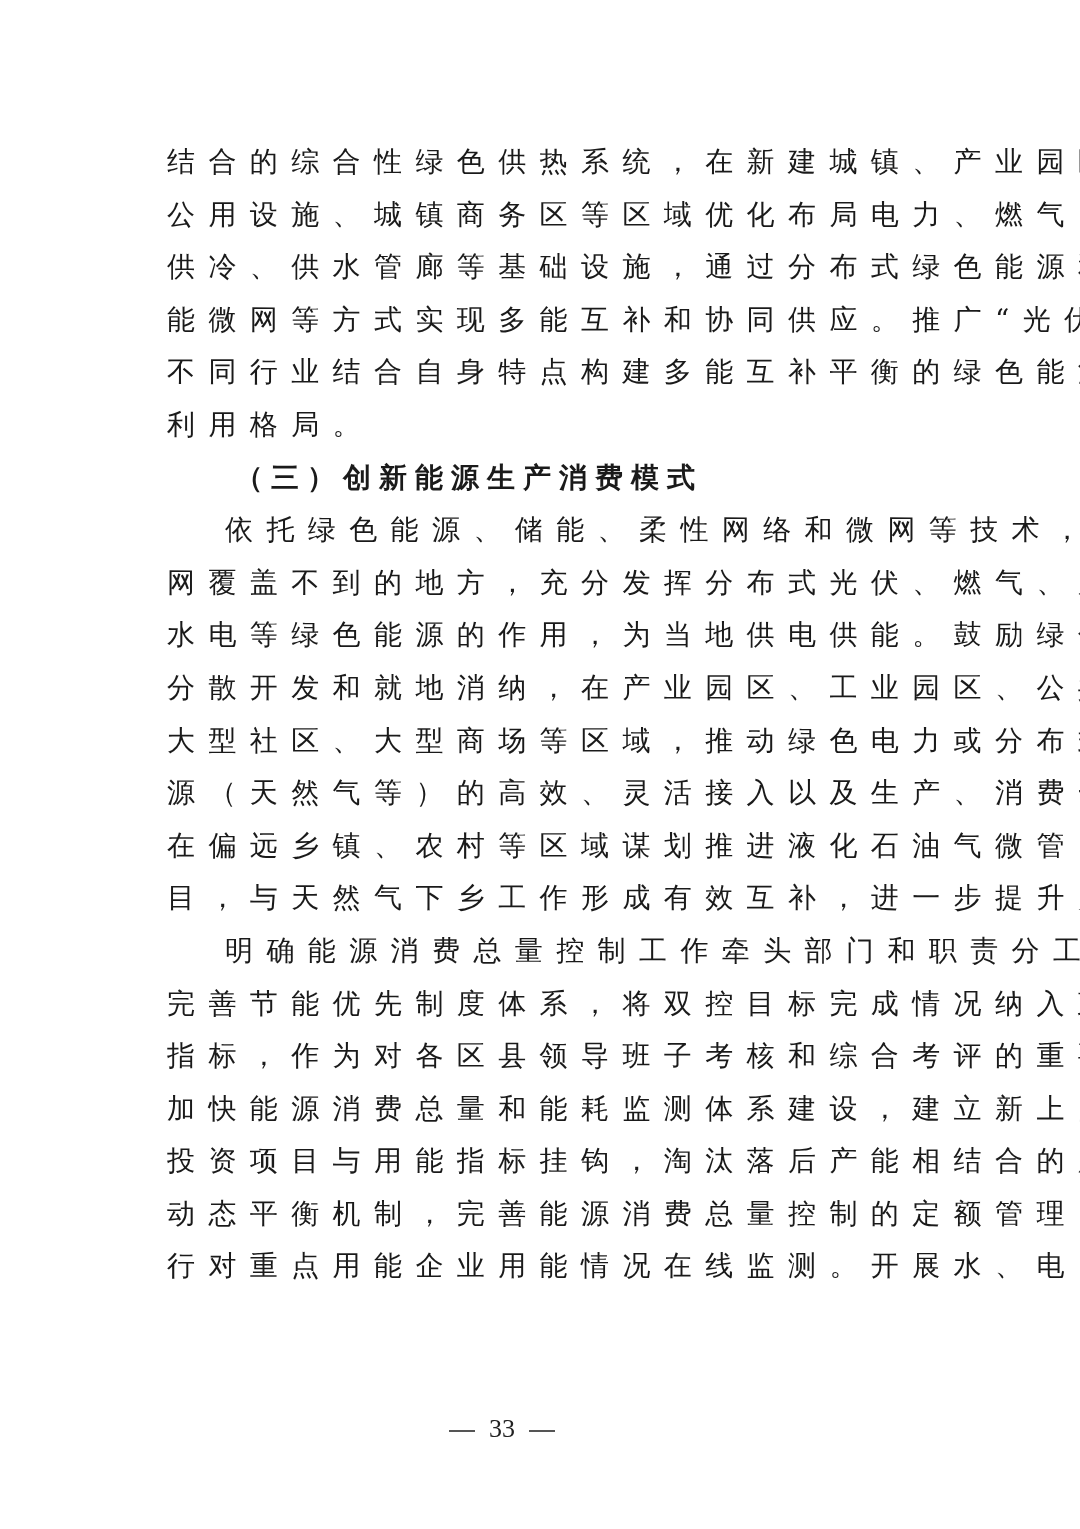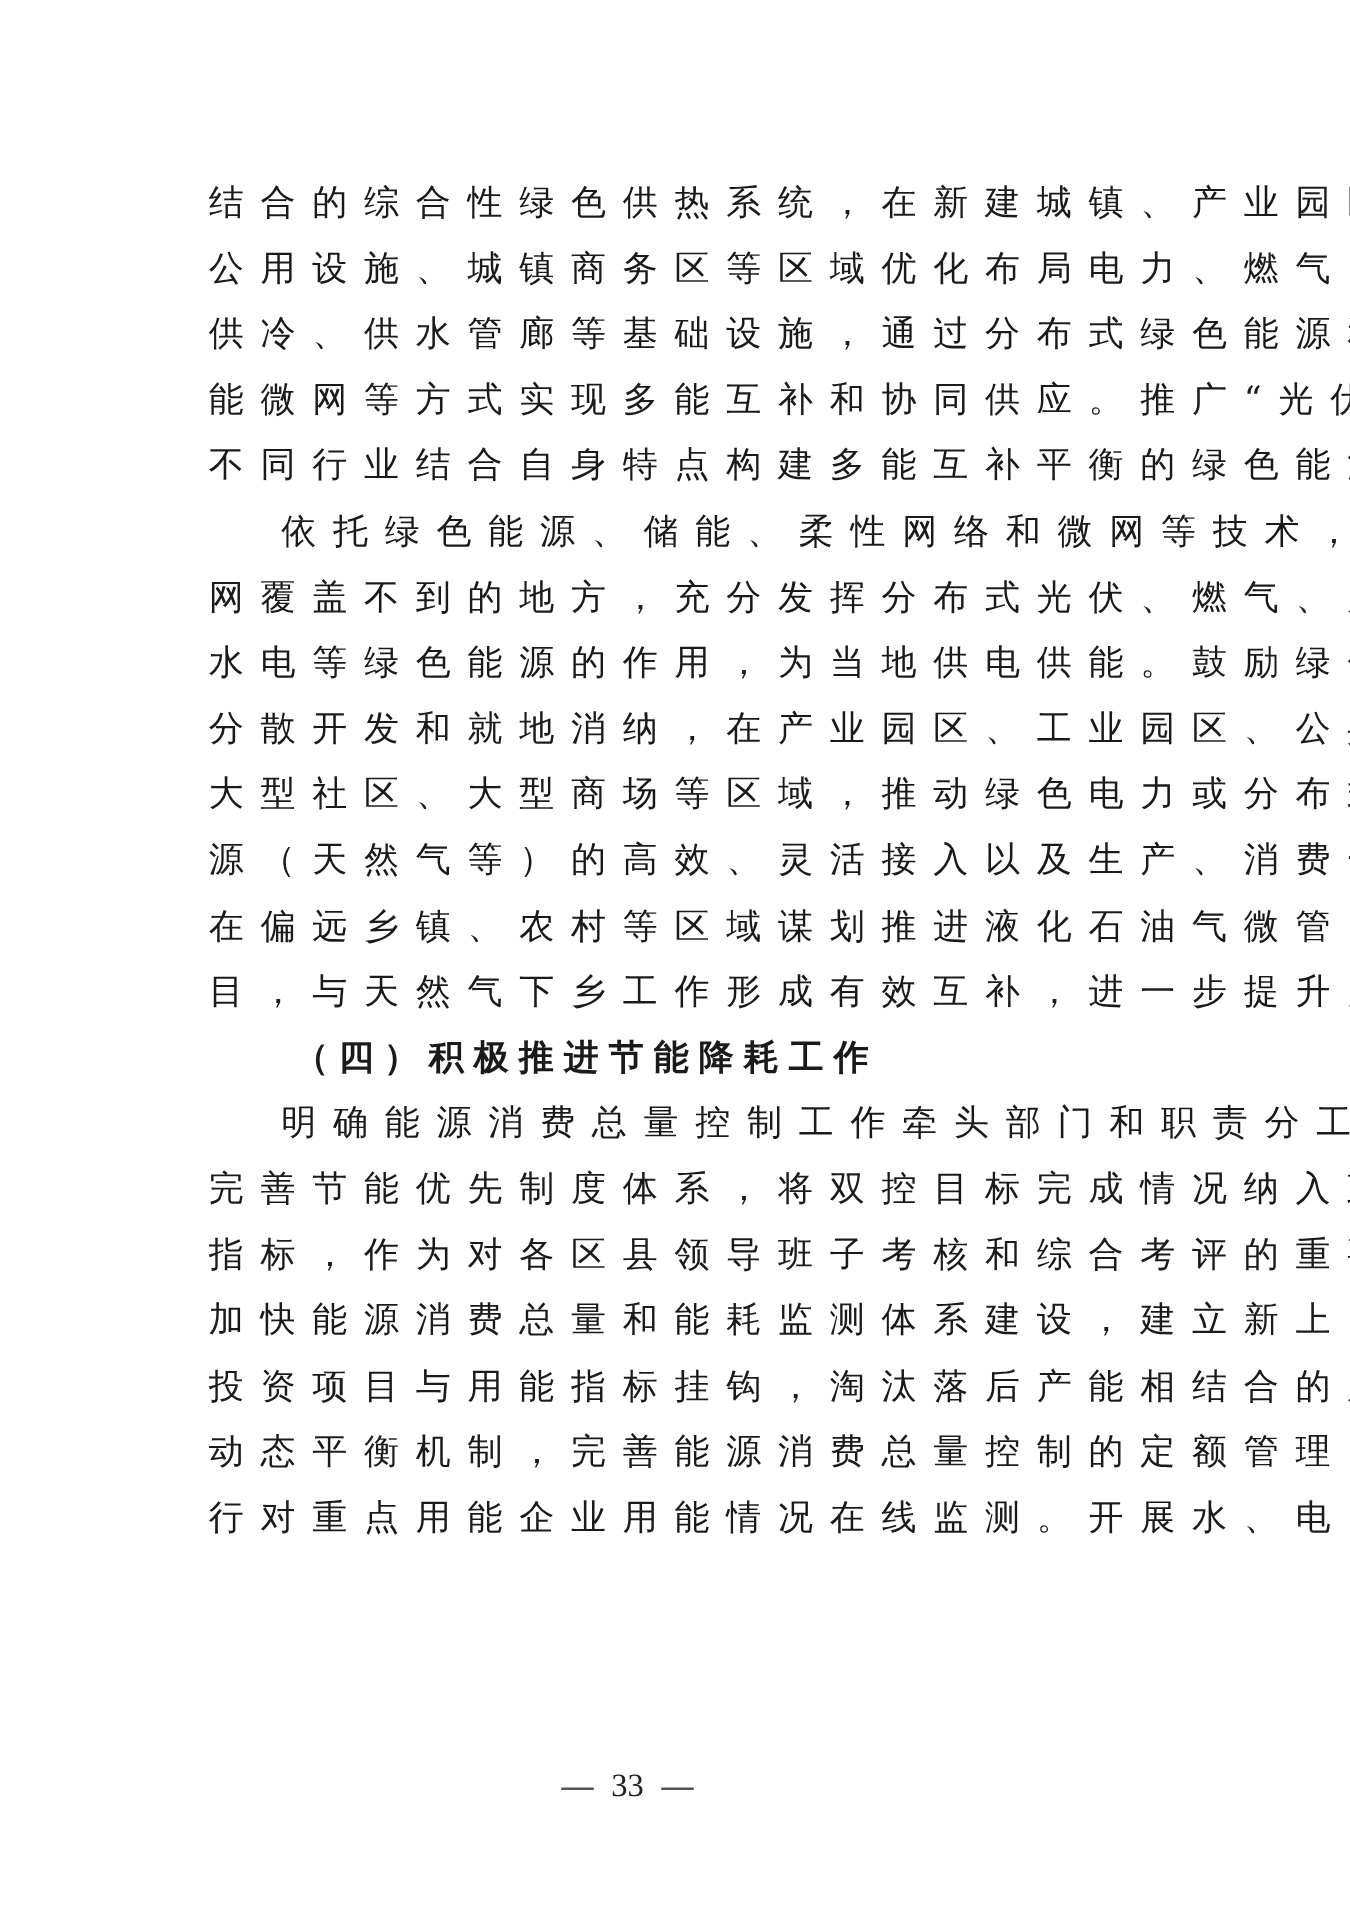--- a/index.html
+++ b/index.html
@@ -57,31 +57,32 @@
   </style>
 </head>
 <body>
 
 <div class="page">
   <div class="line">结合的综合性绿色供热系统，在新建城镇、产业园区、大型</div>
   <div class="line">公用设施、城镇商务区等区域优化布局电力、燃气、热力、</div>
   <div class="line">供冷、供水管廊等基础设施，通过分布式绿色能源和能源智</div>
   <div class="line">能微网等方式实现多能互补和协同供应。推广“光伏+”模式，</div>
   <div class="line">不同行业结合自身特点构建多能互补平衡的绿色能源综合</div>
+  <div class="line">利用格局。</div>
 
+  <div class="line heading">（三）创新能源生产消费模式</div>
   <div class="line indent">依托绿色能源、储能、柔性网络和微网等技术，在大电</div>
   <div class="line">网覆盖不到的地方，充分发挥分布式光伏、燃气、风电、小</div>
   <div class="line">水电等绿色能源的作用，为当地供电供能。鼓励绿色能源的</div>
   <div class="line">分散开发和就地消纳，在产业园区、工业园区、公共设施、</div>
   <div class="line">大型社区、大型商场等区域，推动绿色电力或分布式绿色能</div>
   <div class="line">源（天然气等）的高效、灵活接入以及生产、消费一体化。</div>
   <div class="line">在偏远乡镇、农村等区域谋划推进液化石油气微管网燃气项</div>
   <div class="line">目，与天然气下乡工作形成有效互补，进一步提升乡镇、农</div>
 
-  <div class="line heading">（四）积极推进节能降耗工作</div>
   <div class="line indent">明确能源消费总量控制工作牵头部门和职责分工，建立</div>
   <div class="line">完善节能优先制度体系，将双控目标完成情况纳入政绩考核</div>
   <div class="line">指标，作为对各区县领导班子考核和综合考评的重要依据。</div>
   <div class="line">加快能源消费总量和能耗监测体系建设，建立新上固定资产</div>
   <div class="line">投资项目与用能指标挂钩，淘汰落后产能相结合的用能总量</div>
   <div class="line">动态平衡机制，完善能源消费总量控制的定额管理，探索实</div>
   <div class="line">行对重点用能企业用能情况在线监测。开展水、电、煤、油、</div>
 </div>
 
 <div class="page-number">

